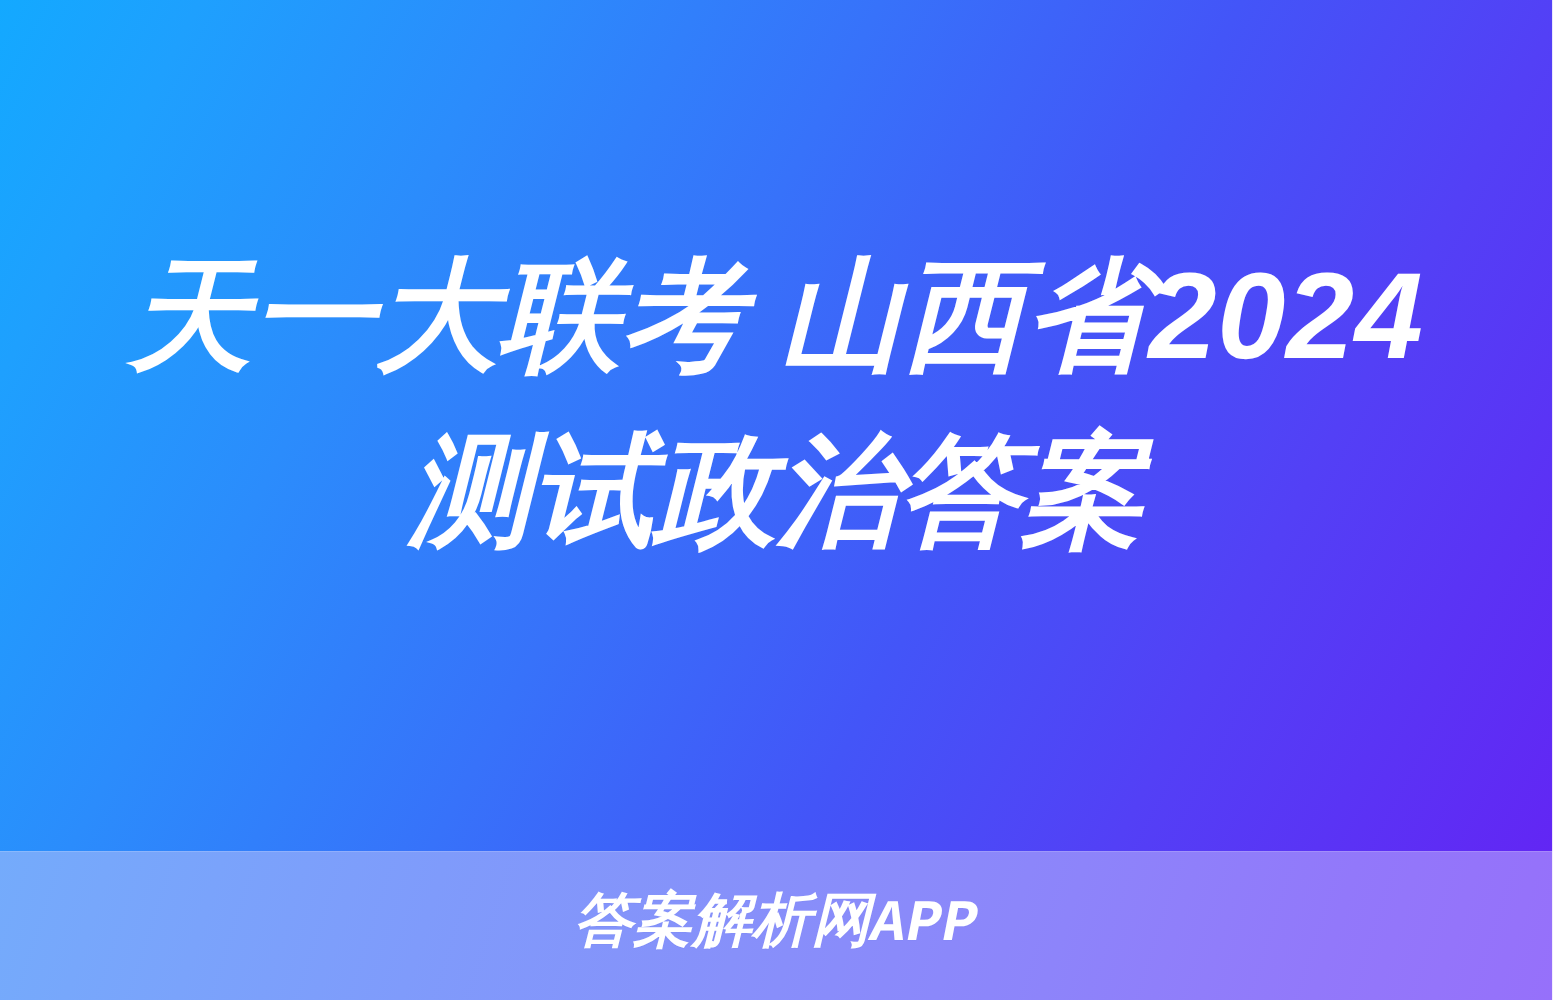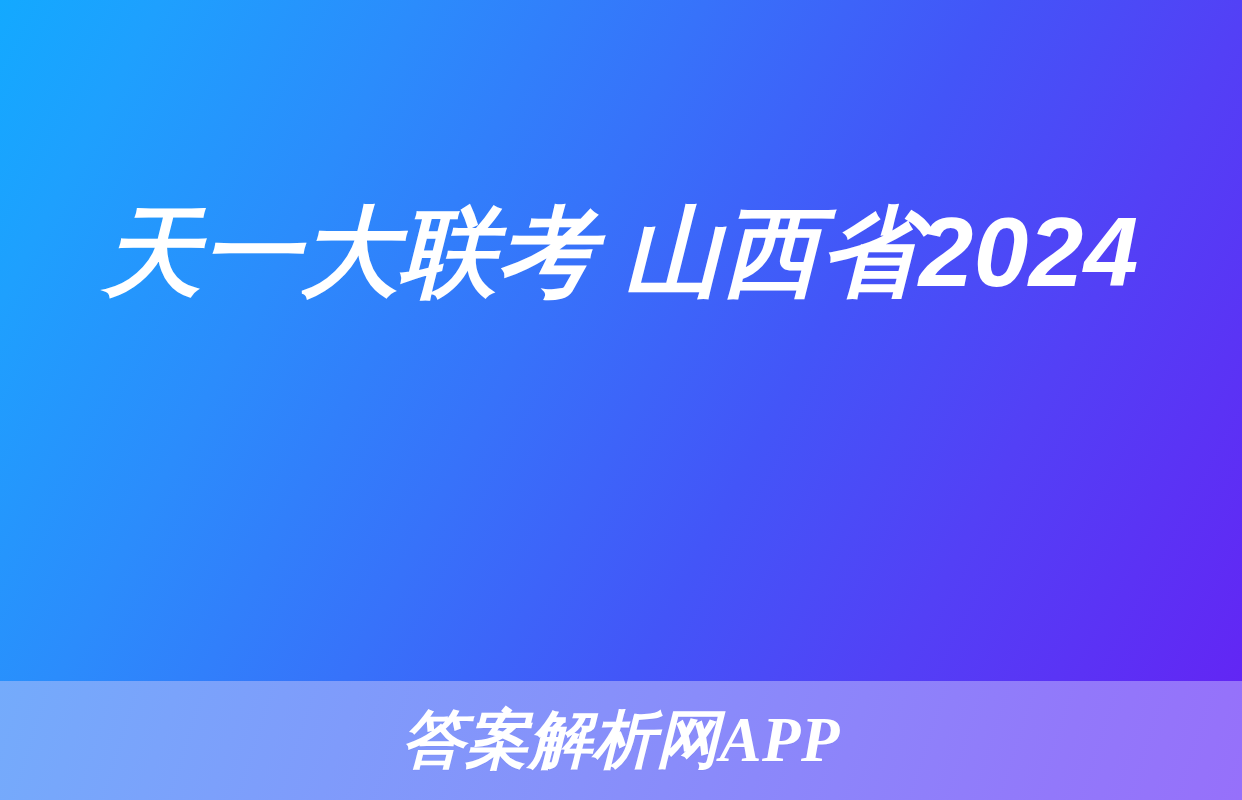--- a/index.html
+++ b/index.html
@@ -84,38 +84,39 @@
         #8d84fa 68%,
         #9278fa 85%,
         #9670fa 100%);
     display: flex;
     align-items: center;
     justify-content: center;
   }
 
   .watermark {
     color: #ffffff;
-    font-family: Liberation Serif, serif;
+    font-family: Liberation Mono, monospace;
     font-weight: 700;
     font-style: italic;
-    font-size: 63px;
+    font-size: 47px;
     line-height: 1;
     letter-spacing: 0.5px;
     white-space: nowrap;
     text-shadow: 0 1px 0 rgba(120,130,240,0.25);
   }
 </style>
 </head>
 <body>
 
 <div class="screen">
 
   <div class="banner">
     <div class="title-block">
       <span class="title-line l1 stretch">天一大联考 山西省2024</span>
+      <span class="title-line l3">测试政治答案</span>
     </div>
   </div>
 
   <div class="footer-strip">
     <span class="watermark">答案解析网APP</span>
   </div>
 
 </div>
 
 </body></html>

